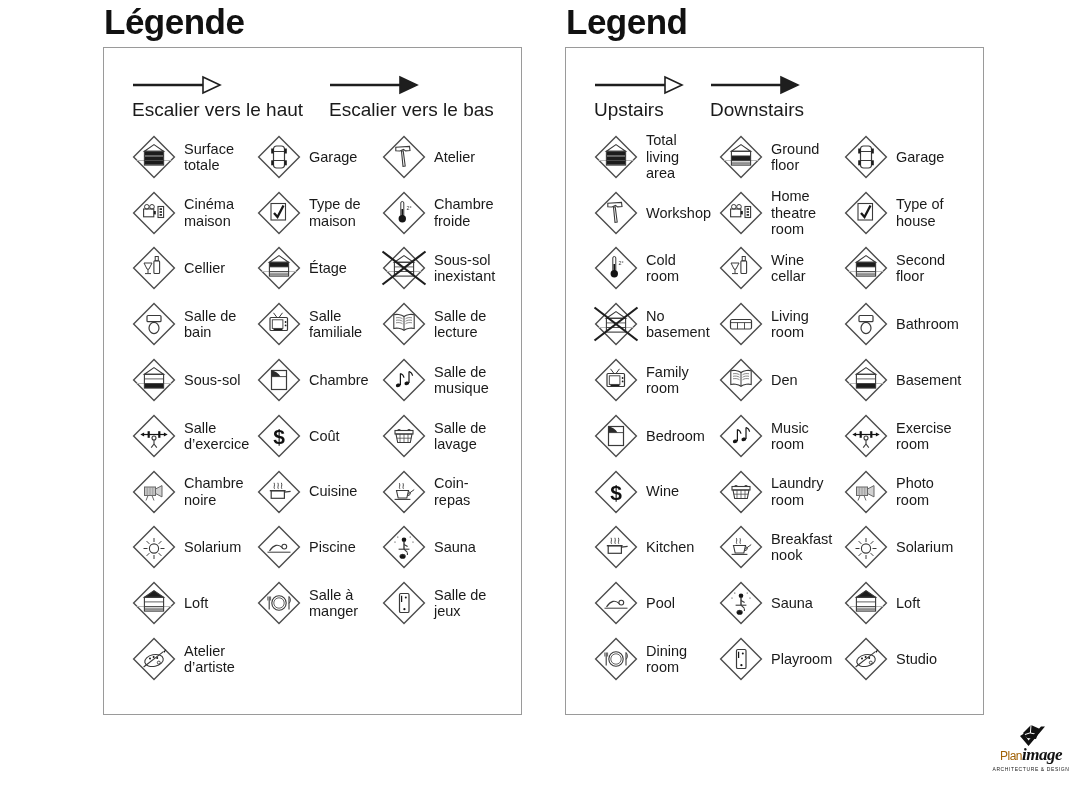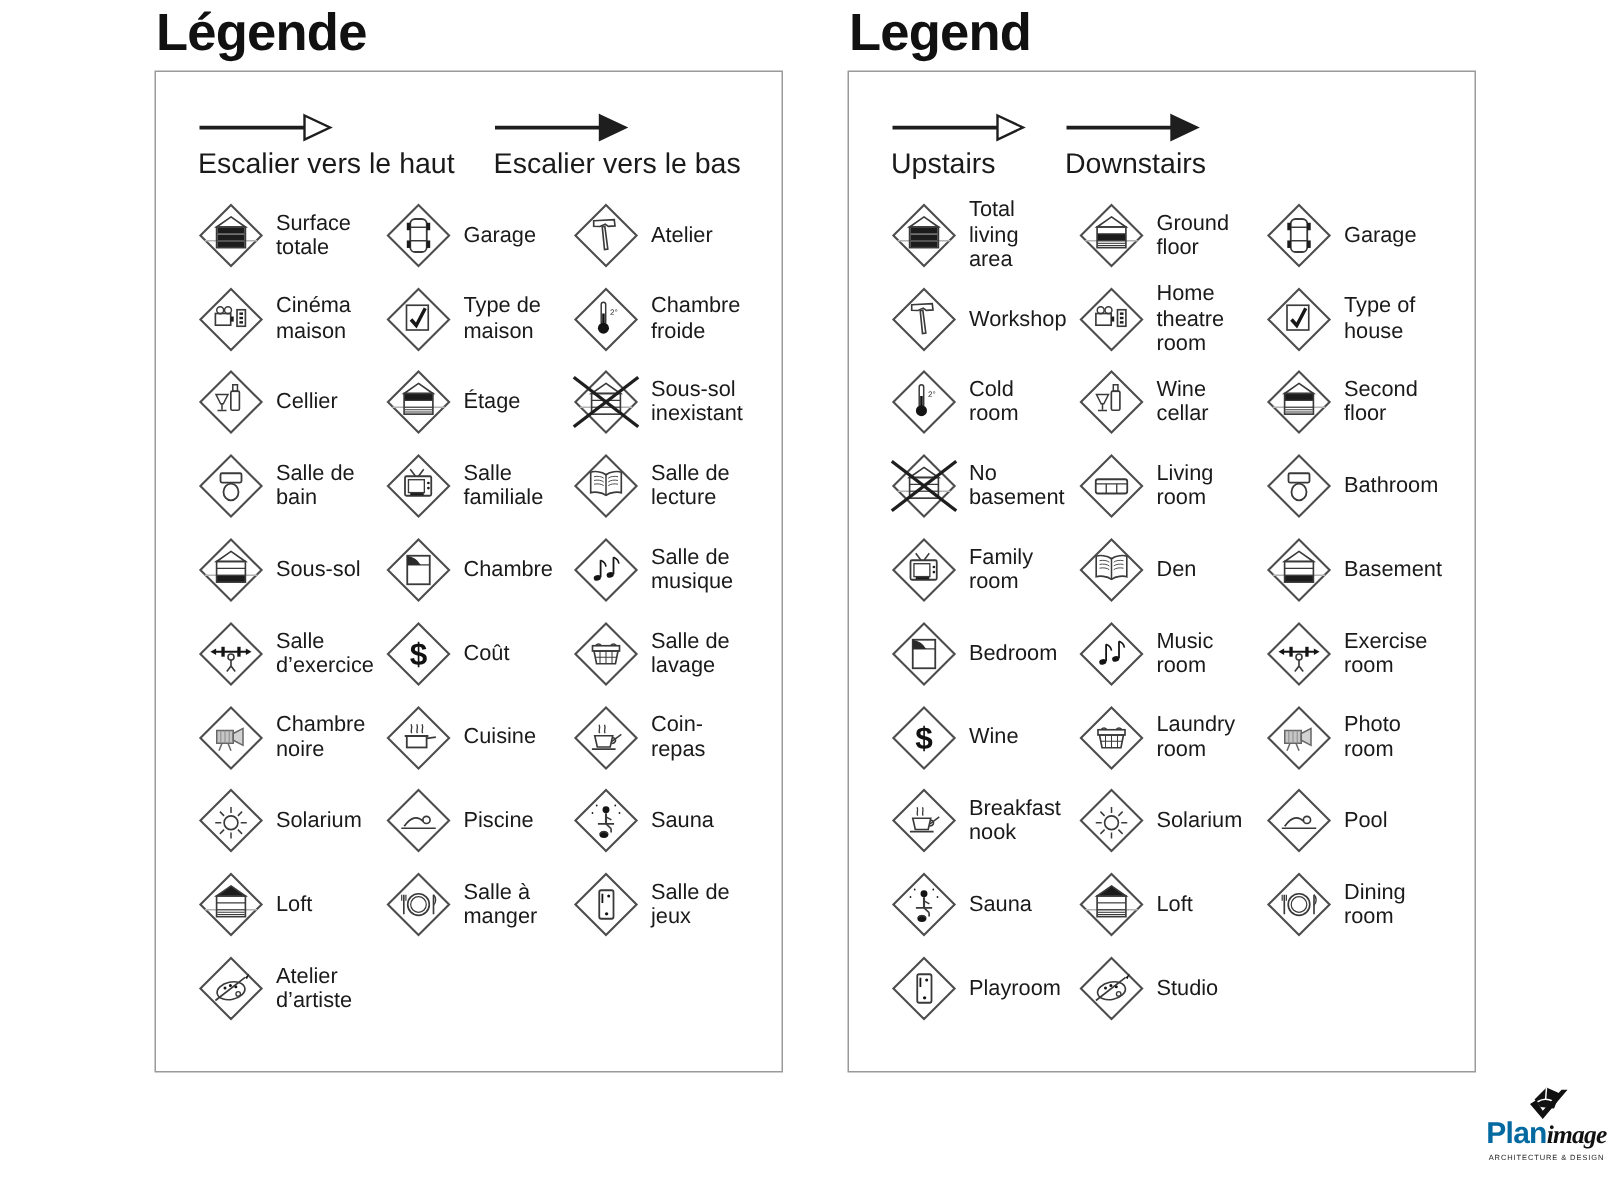--- a/index.html
+++ b/index.html
@@ -31,21 +31,21 @@
   .cell{display:flex;align-items:center;gap:7px;padding-left:14px;}
   .diamond{flex:0 0 46px;width:46px;height:46px;}
   .diamond svg{display:block;}
   .cell-label{
     font-size:14.5px;line-height:1.13;white-space:pre-line;color:#1a1a1a;
     max-width:84px;
   }
   .logo{position:absolute;left:982px;top:722px;width:98px;text-align:center;}
   .logo svg{display:block;margin:0 auto -3px auto;}
   .logo-text{font-size:0;white-space:nowrap;}
-  .logo-bold{font-size:20px;font-weight:700;color:#0369a1;letter-spacing:-0.5px;}
+  .logo-bold{font-size:12px;font-weight:400;color:#a16207;letter-spacing:-0.5px;}
   .logo-italic{font-size:17px;font-style:italic;font-weight:700;color:#111;
     font-family:Liberation Serif, serif;letter-spacing:-0.5px;}
   .logo-tag{font-size:5px;letter-spacing:0.6px;color:#222;margin-top:1px;}
 </style>
 </head>
 <body>
 
 <div class="panel-wrap fr">
   <h2 class="panel-title">Légende</h2>
   <div class="panel-box">
@@ -771,20 +771,32 @@
               <path d="M23 2.6L43.4 23 23 43.4 2.6 23Z" fill="#fff" stroke="#4d4d4d" stroke-width="1.4"></path>
               <rect x="13.5" y="18" width="11" height="8.5" fill="#c6c6c6" stroke="#666" stroke-width="1"></rect>
               <path d="M16.2 18 V26.5 M19 18 V26.5 M21.8 18 V26.5" stroke="#8d8d8d" stroke-width="0.7"></path>
               <path d="M24.5 20 L31 16.6 L31 27.9 L24.5 24.5 Z" fill="#d2d2d2" stroke="#666" stroke-width="1"></path>
               <line x1="17" y1="26.5" x2="15" y2="31.5" stroke="#666" stroke-width="1"></line>
               <line x1="21" y1="26.5" x2="23" y2="31.5" stroke="#666" stroke-width="1"></line>
             </svg>
           </span>
           <span class="cell-label">Photo
 room</span>
+        </div>
+        <div class="cell">
+          <span class="diamond">
+            <svg viewBox="0 0 46 46" width="46" height="46">
+              <path d="M23 2.6L43.4 23 23 43.4 2.6 23Z" fill="#fff" stroke="#4d4d4d" stroke-width="1.4"></path>
+              <path d="M18.5 19.8 C17.3 17.8 19.3 16.8 18.1 13.8 M22.3 19.8 C21.1 17.8 23.1 16.8 21.9 13.8 M25.8 19.8 C24.6 17.8 26.6 16.8 25.4 13.8" fill="none" stroke="#3a3a3a" stroke-width="0.9"></path>
+              <line x1="13.8" y1="21.7" x2="29.6" y2="21.7" stroke="#3a3a3a" stroke-width="1.4"></line>
+              <rect x="15.2" y="21.7" width="13.2" height="7.6" fill="none" stroke="#3a3a3a" stroke-width="1.2"></rect>
+              <line x1="28.4" y1="23.2" x2="34.6" y2="22.4" stroke="#3a3a3a" stroke-width="1.2"></line>
+            </svg>
+          </span>
+          <span class="cell-label">Kitchen</span>
         </div>
         <div class="cell">
           <span class="diamond">
             <svg viewBox="0 0 46 46" width="46" height="46">
               <path d="M23 2.6L43.4 23 23 43.4 2.6 23Z" fill="#fff" stroke="#4d4d4d" stroke-width="1.4"></path>
               <path d="M18.8 19.8 C17.6 17.8 19.6 16.8 18.4 14.2 M22.4 19.8 C21.2 17.8 23.2 16.8 22 14.2" fill="none" stroke="#3a3a3a" stroke-width="0.9"></path>
               <path d="M15.5 21.5 L27.5 21.5 L25.8 29 L17.2 29 Z" fill="none" stroke="#3a3a3a" stroke-width="1.1"></path>
               <path d="M27.3 22.8 C30.2 22.6 30.2 26.4 26.6 26.6" fill="none" stroke="#3a3a3a" stroke-width="1"></path>
               <line x1="27" y1="25.2" x2="33.2" y2="20.6" stroke="#3a3a3a" stroke-width="1"></line>
               <line x1="13.6" y1="30.4" x2="29.4" y2="30.4" stroke="#3a3a3a" stroke-width="1.1"></line>

